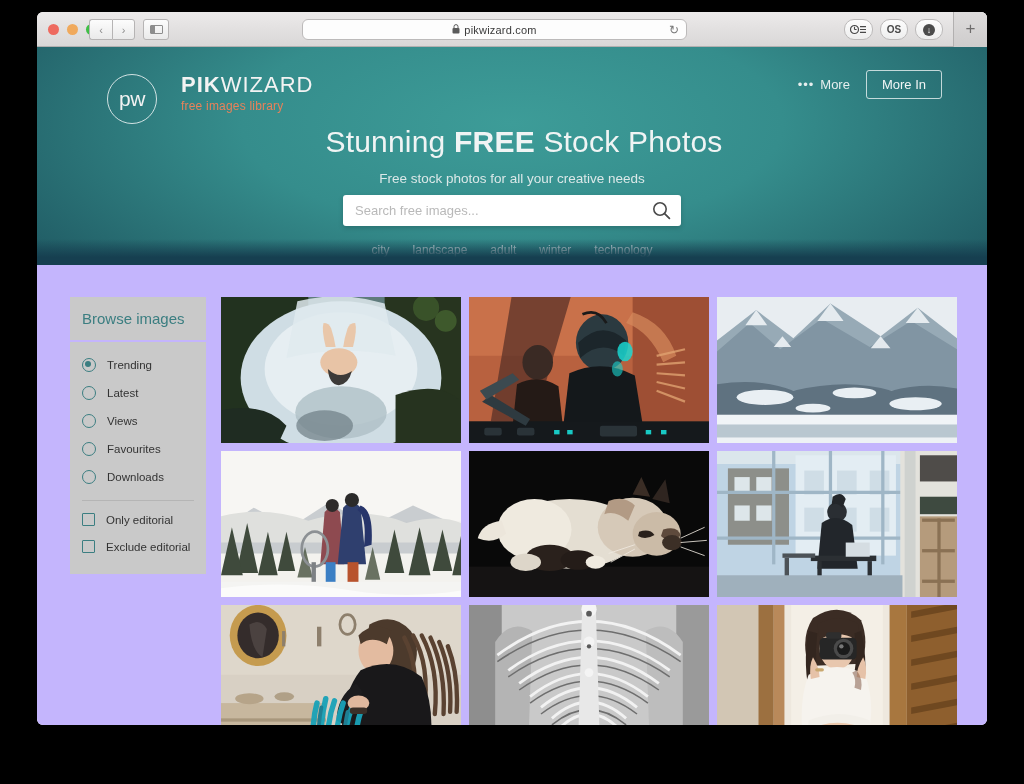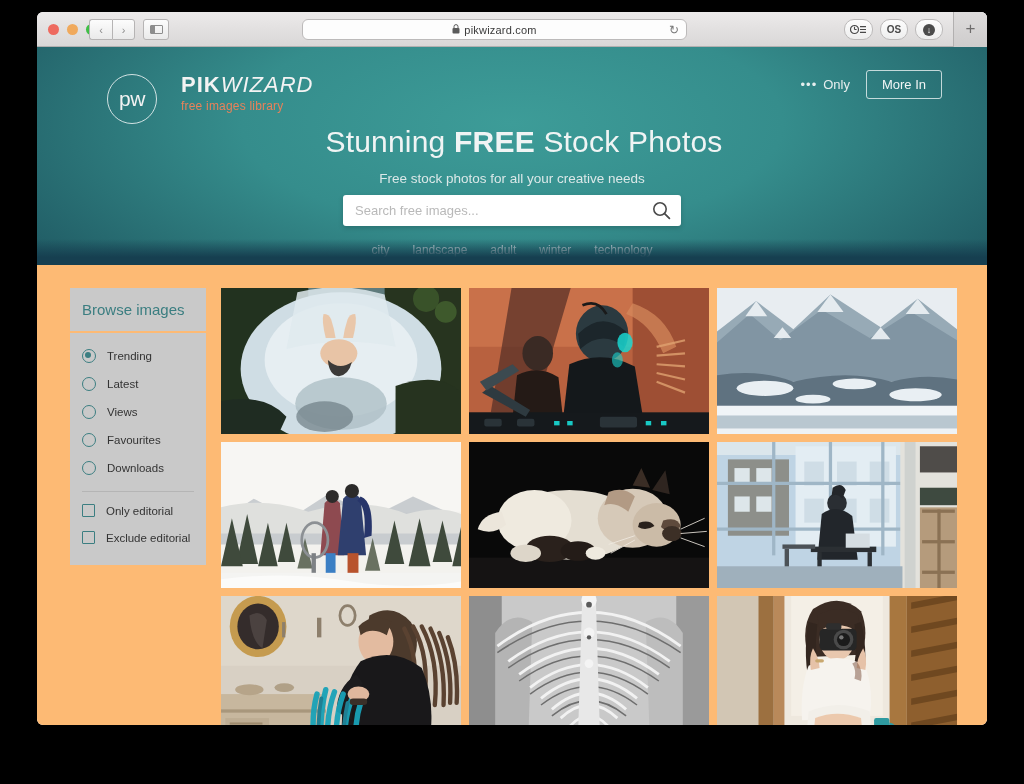--- a/index.html
+++ b/index.html
@@ -116,21 +116,21 @@
   .logo { position: absolute; left: 70px; top: 27px; display: flex; align-items: flex-start; gap: 24px; }
   .logo-circle {
     width: 50px; height: 50px; border-radius: 50%;
     border: 1.5px solid rgba(255,255,255,.78);
     display: flex; align-items: center; justify-content: center;
     color: #f2f2f2; font-size: 21px; letter-spacing: -.5px;
   }
   .logo-text { line-height: 1; padding-bottom: 3px; }
   .logo-main { font-size: 22px; color: #f3f3f3; letter-spacing: 1px; }
   .logo-main b { font-weight: bold; }
-  .logo-main span { font-weight: 300; font-style: italic; }
+  .logo-main span { font-weight: 300; }
   .logo-sub { font-size: 12px; color: #e8825a; margin-top: 4px; letter-spacing: .2px; }
 
   .topright { position: absolute; right: 45px; top: 23px; display: flex; align-items: center; gap: 16px; }
   .more { color: #e6eeee; font-size: 13px; display: flex; align-items: center; gap: 6px; }
   .more .dots { letter-spacing: 1px; font-size: 13px; }
   .signin {
     border: 1px solid rgba(255,255,255,.72);
     border-radius: 3px;
     padding: 6px 15px;
     color: #f2f5f5; font-size: 13px;
@@ -164,21 +164,21 @@
   .searchwrap input::placeholder { color: #b9b9b9; }
   .search-icon { width: 40px; display: flex; align-items: center; justify-content: center; }
 
   .tags {
     position: absolute; left: 0; right: 0; top: 196px;
     display: flex; justify-content: center; gap: 23px;
     font-size: 12px; color: #e3eded;
   }
 
   
-  .content { display: flex; padding: 23px 30px 0 33px; gap: 15px; background: #fdba74; }
+  .content { display: flex; padding: 32px 30px 0 33px; gap: 15px; background: #c4b5fd; }
 
   .sidebar { width: 136px; flex: 0 0 136px; }
   .sb-title {
     background: #c9c9c9; color: #3b7e81;
     font-size: 15px; padding: 13px 12px;
   }
   .sb-body { background: #c9c9c9; margin-top: 2px; padding: 9px 12px 14px; }
   .opt { display: flex; align-items: center; gap: 11px; padding: 7px 0; }
   .opt-label { font-size: 11.5px; color: #333; }
   .radio {
@@ -260,21 +260,21 @@
       <div class="logo-circle">pw</div>
       <div class="logo-text">
         <div class="logo-main"><b>PIK</b><span>WIZARD</span></div>
         <div class="logo-sub">free images library</div>
       </div>
     </div>
 
     <div class="topright">
       <div class="more">
         <span class="dots">•••</span>
-        <span>Only</span>
+        <span>More</span>
       </div>
       <div class="signin">More In</div>
     </div>
 
     <div class="headline"><span>Stunning </span><b>FREE</b><span> Stock Photos</span></div>
 
     <div class="subhead">Free stock photos for all your creative needs</div>
 
     <div class="searchwrap">
       <input type="text" placeholder="Search free images..." style="">

